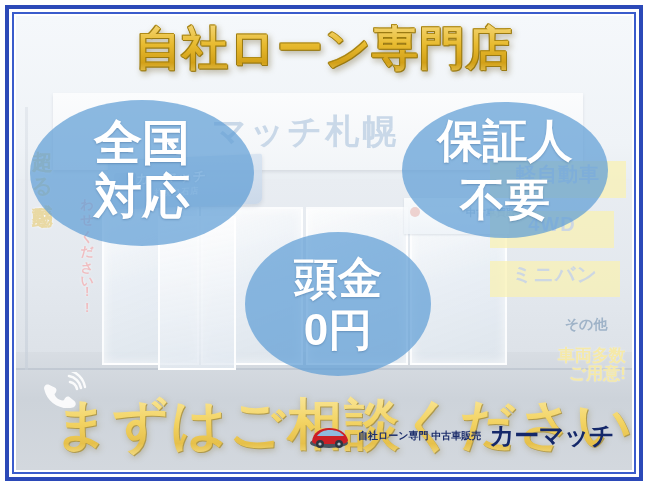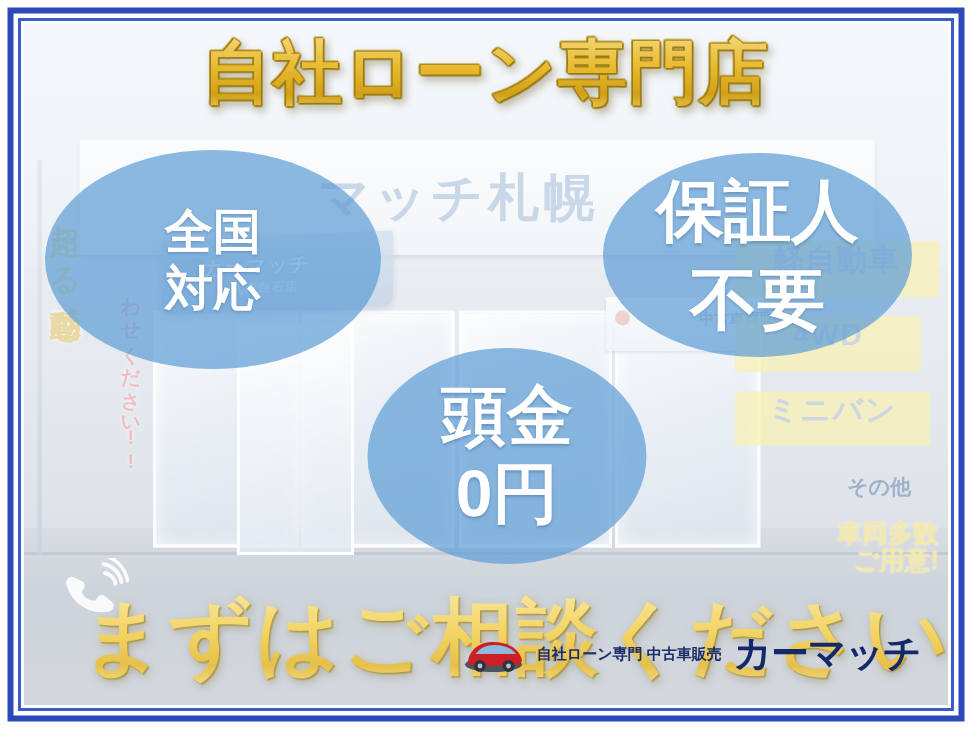--- a/index.html
+++ b/index.html
@@ -224,21 +224,22 @@
     color: #ffffff;
     font-weight: bold;
     line-height: 1.0;
     text-shadow: 0 1px 2px rgba(40,80,125,.35);
   }
   .bubble span { display: block; white-space: nowrap; }
 
   .bubble-left {
     left: 14px; top: 84px;
     width: 224px; height: 146px;
-    font-size: 32px;
+    font-size: 48px;
+    font-family: Liberation Mono, monospace;
   }
   .bubble-left span + span { margin-top: 6px; }
 
   .bubble-right {
     left: 386px; top: 86px;
     width: 206px; height: 136px;
     font-size: 45px;
   }
   .bubble-right span + span { margin-top: 14px; }
 

